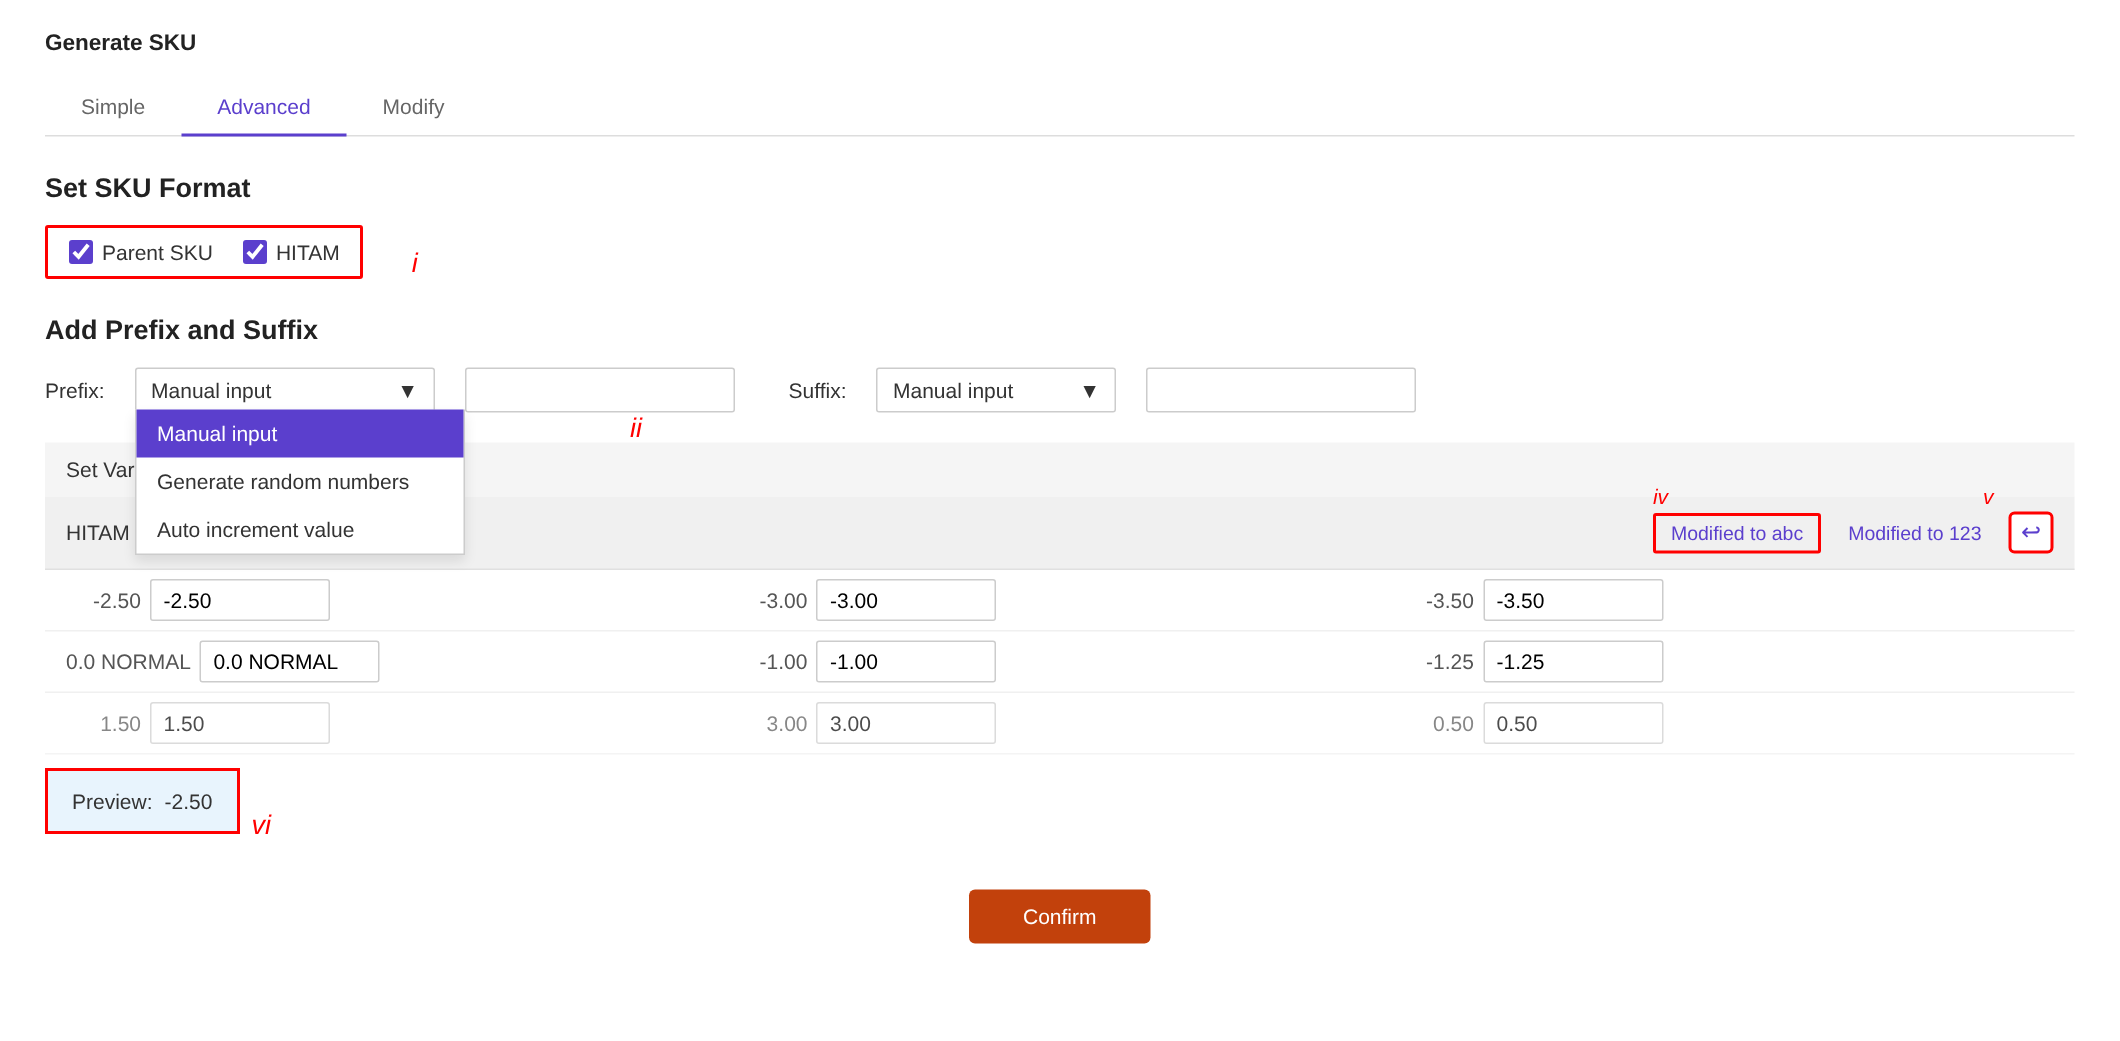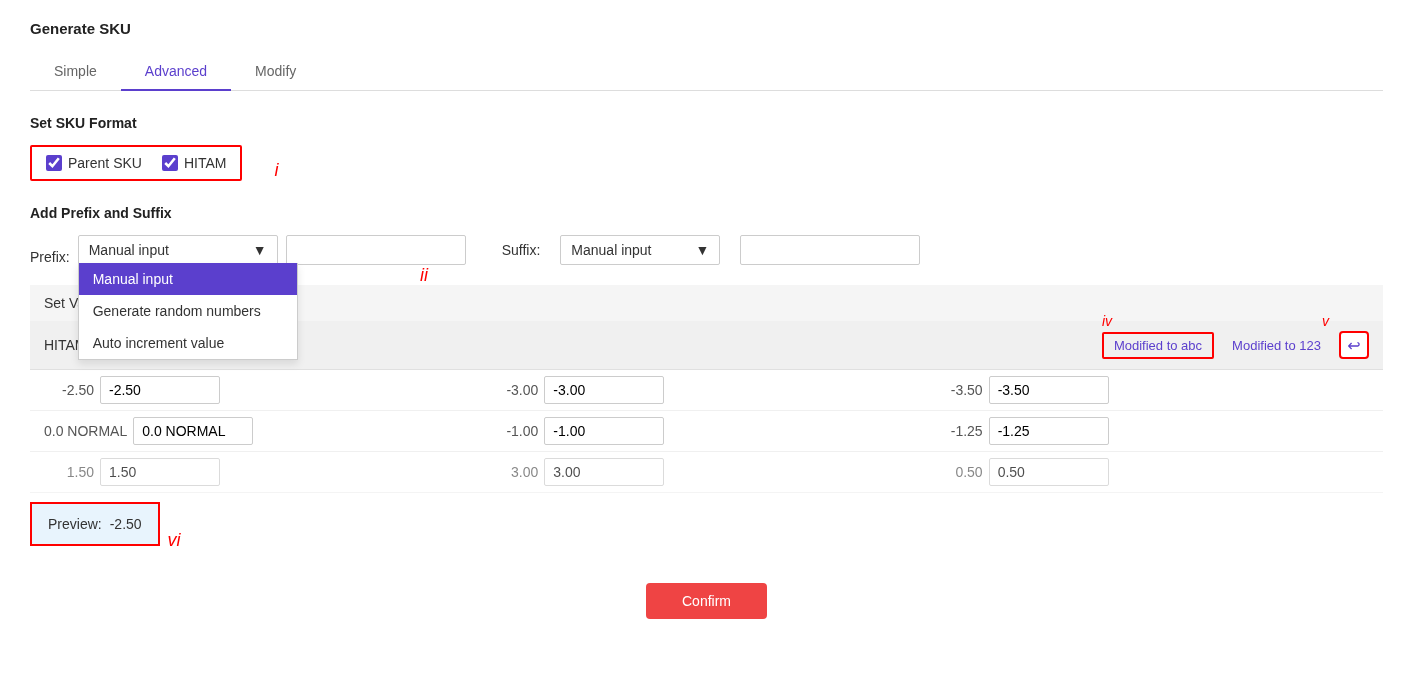--- a/index.html
+++ b/index.html
@@ -37,21 +37,21 @@
       color: #666;
       border-bottom: 2px solid transparent;
       margin-bottom: -1px;
     }
     .tab.active {
       color: #5b3fcd;
       border-bottom: 2px solid #5b3fcd;
       font-weight: 500;
     }
     .section-title {
-      font-size: 14px;
+      font-size: 18px;
       font-weight: 600;
       color: #222;
       margin-bottom: 14px;
     }
     .sku-format-section {
       margin-bottom: 24px;
     }
     .checkbox-group {
       display: flex;
       align-items: center;
@@ -216,21 +216,21 @@
       padding: 10px 32px;
       border: 1px solid #ccc;
       background: #fff;
       border-radius: 4px;
       font-size: 14px;
       cursor: pointer;
       color: #333;
     }
     .btn-confirm {
       padding: 10px 36px;
-      background: #ef4444;
+      background: #c2410c;
       color: #fff;
       border: none;
       border-radius: 4px;
       font-size: 14px;
       cursor: pointer;
       font-weight: 500;
     }
     .hitam-row-end {
       margin-left: auto;
       display: flex;
@@ -301,21 +301,21 @@
       </div>
       <span class="roman-label">i</span>
     </div>
   </div>
 
   <div class="prefix-suffix-section">
     <div class="section-title">Add Prefix and Suffix</div>
 
     <div style="display:flex; align-items:flex-start; gap:16px; position:relative;">
 
-      <div style="display:flex; align-items:flex-end; gap:8px; position:relative;">
+      <div style="display:flex; align-items:center; gap:20px; position:relative;">
         <span class="field-label">Prefix:</span>
         <div style="position:relative; display:inline-block;">
           <div class="prefix-dropdown-container">
             <div style="display:flex; align-items:center; border: 1px solid #ccc; border-radius:2px; background:#fff; padding: 6px 10px; cursor:pointer; width:200px; justify-content:space-between;">
               <span>Manual input</span>
               <span>▼</span>
             </div>
             
             <div class="dropdown-menu">
               <div class="dropdown-item selected">Manual input</div>

